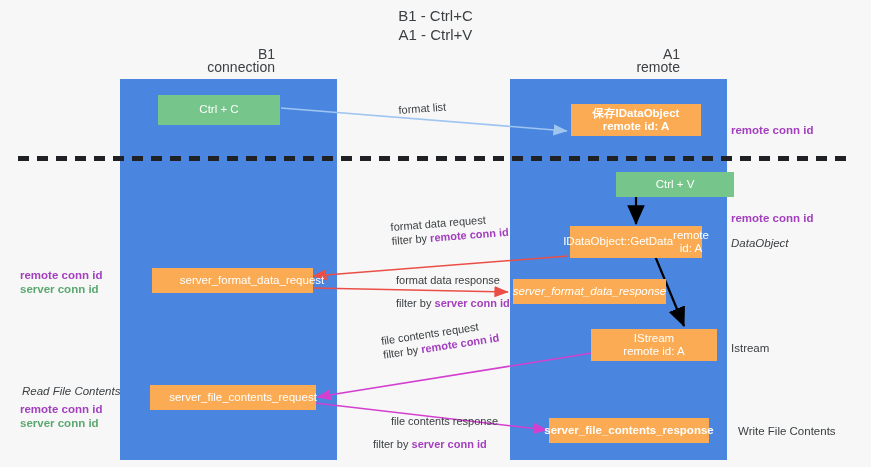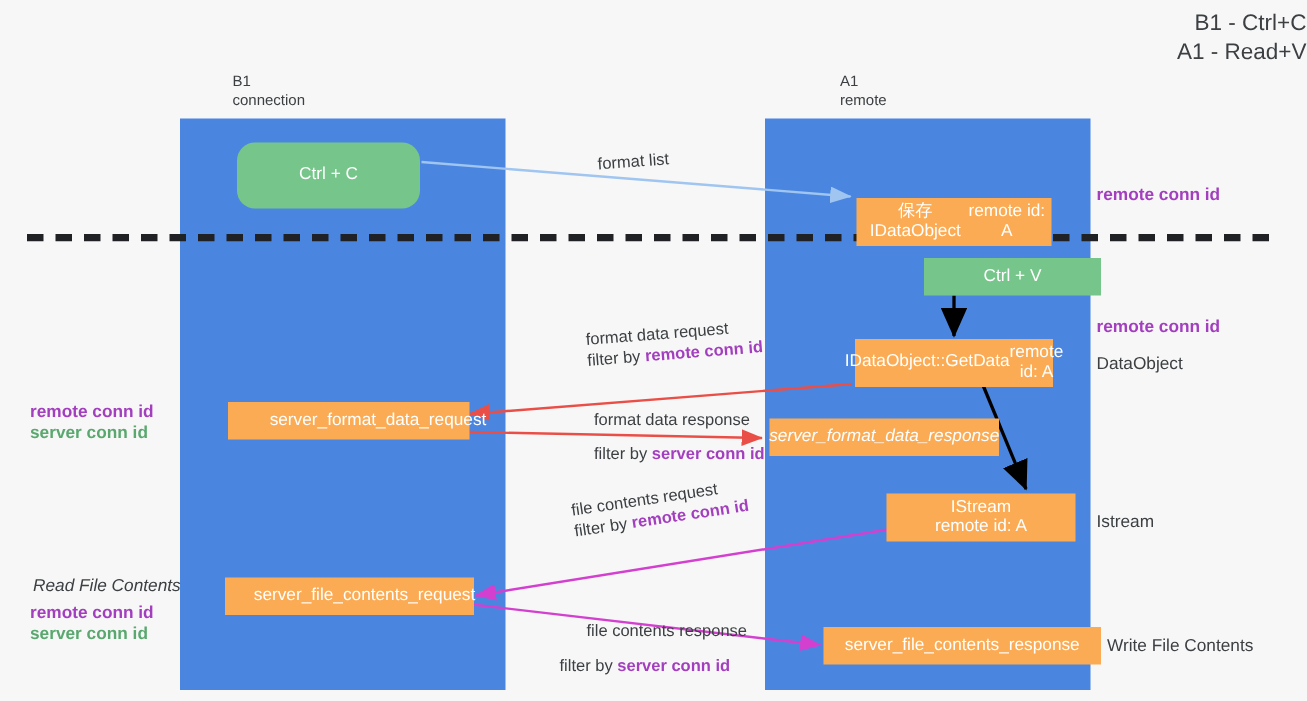--- a/index.html
+++ b/index.html
@@ -9,26 +9,26 @@
     font-family:"Liberation Sans","DejaVu Sans",sans-serif;
     position:relative;
     overflow:hidden;
     color:#3c4043;
   }
   #stage{position:absolute;left:0;top:0;width:871px;height:467px;}
 
   
   .title{
     position:absolute;left:0;top:6px;width:871px;
-    text-align:right;font-size:15px;line-height:19px;color:#3c4043;
+    text-align:center;font-size:15px;line-height:19px;color:#3c4043;
   }
 
   
   .col-head{
-    position:absolute;text-align:left;font-size:10px;line-height:13px;color:#3c4043;
+    position:absolute;text-align:right;font-size:14px;line-height:13px;color:#3c4043;
   }
 
   
   .lane{position:absolute;background:#4a86e0;}
 
   
   .box{
     position:absolute;box-sizing:border-box;
     display:flex;align-items:center;justify-content:center;
     text-align:center;color:#ffffff;font-size:11.5px;line-height:13.5px;
@@ -57,21 +57,21 @@
   
   .divider{position:absolute;left:18px;top:156px;width:836px;height:5px;}
 </style>
 </head>
 <body>
 
 <div id="stage">
 
   <div class="title">
     <div>B1 - Ctrl+C</div>
-    <div>A1 - Read+V</div>
+    <div>A1 - Ctrl+V</div>
   </div>
 
   <div class="col-head" style="left:155px;top:48px;width:120px;">
     <div>B1</div>
     <div>connection</div>
   </div>
   <div class="col-head" style="left:560px;top:48px;width:120px;">
     <div>A1</div>
     <div>remote</div>
   </div>
@@ -107,46 +107,46 @@
 
     <line x1="592" y1="353" x2="317" y2="397" stroke="#d340cf" stroke-width="1.6" marker-end="url(#ah-pink)"></line>
 
     <line x1="315" y1="403" x2="547" y2="430" stroke="#d340cf" stroke-width="1.6" marker-end="url(#ah-pink)"></line>
   </svg>
 
   <svg class="divider" viewBox="0 0 836 5" preserveAspectRatio="none">
     <line x1="0" y1="2.5" x2="836" y2="2.5" stroke="#202124" stroke-width="5" stroke-dasharray="11 8"></line>
   </svg>
 
-  <div class="box green" style="left:158px;top:95px;width:122px;height:44px;border-radius:12px;">Ctrl + C</div>
+  <div class="box green" style="left:158px;top:95px;width:122px;height:30px;">Ctrl + C</div>
 
   <div class="box orange" style="left:152px;top:268px;width:161px;height:25px;padding-left:43px;">server_format_data_request</div>
 
   <div class="box orange" style="left:150px;top:385px;width:166px;height:25px;padding-left:24px;">server_file_contents_request</div>
 
-  <div class="box orange" style="left:571px;top:132px;width:130px;height:32px;">
+  <div class="box orange" style="left:571px;top:104px;width:130px;height:32px;flex-direction:column;font-weight:bold;">
     <span>保存IDataObject</span>
     <span>remote id: A</span>
   </div>
 
   <div class="box green" style="left:577px;top:172px;width:118px;height:25px;margin-left:39px;">Ctrl + V</div>
 
   <div class="box orange" style="left:570px;top:226px;width:132px;height:32px;flex-direction:row;">
     <span>IDataObject::GetData</span>
     <span>remote id: A</span>
   </div>
 
   <div class="box orange" style="left:513px;top:279px;width:153px;height:25px;font-style:italic;">server_format_data_response</div>
 
   <div class="box orange" style="left:591px;top:329px;width:126px;height:32px;flex-direction:column;">
     <span>IStream</span>
     <span>remote id: A</span>
   </div>
 
-  <div class="box orange" style="left:549px;top:418px;width:185px;height:25px;">server_file_contents_response</div>
+  <div class="box orange" style="left:549px;top:418px;width:160px;height:25px;font-weight:bold;">server_file_contents_response</div>
 
   <div class="flow" style="left:398px;top:103px;transform:rotate(-4.2deg);">format list</div>
 
   <div class="flow" style="left:390px;top:220px;transform:rotate(-4.5deg);">
     <div>format data request</div>
     <div><span class="bk">filter by </span><span class="pk">remote conn id</span></div>
   </div>
 
   <div class="flow" style="left:396px;top:273px;">
     <div>format data response</div>
@@ -165,17 +165,17 @@
 
   <div class="lbl purple" style="left:20px;top:268px;">remote conn id</div>
   <div class="lbl green" style="left:20px;top:282px;">server conn id</div>
 
   <div class="lbl dark" style="left:22px;top:384px;font-style:italic;">Read File Contents</div>
   <div class="lbl purple" style="left:20px;top:402px;">remote conn id</div>
   <div class="lbl green" style="left:20px;top:416px;">server conn id</div>
 
   <div class="lbl purple" style="left:731px;top:123px;">remote conn id</div>
   <div class="lbl purple" style="left:731px;top:211px;">remote conn id</div>
-  <div class="lbl dark" style="left:731px;top:236px;">DataObject</div>
+  <div class="lbl dark" style="left:731px;top:236px;font-style:italic;">DataObject</div>
   <div class="lbl dark" style="left:731px;top:341px;">Istream</div>
   <div class="lbl dark" style="left:738px;top:424px;">Write File Contents</div>
 
 </div>
 
 </body></html>

